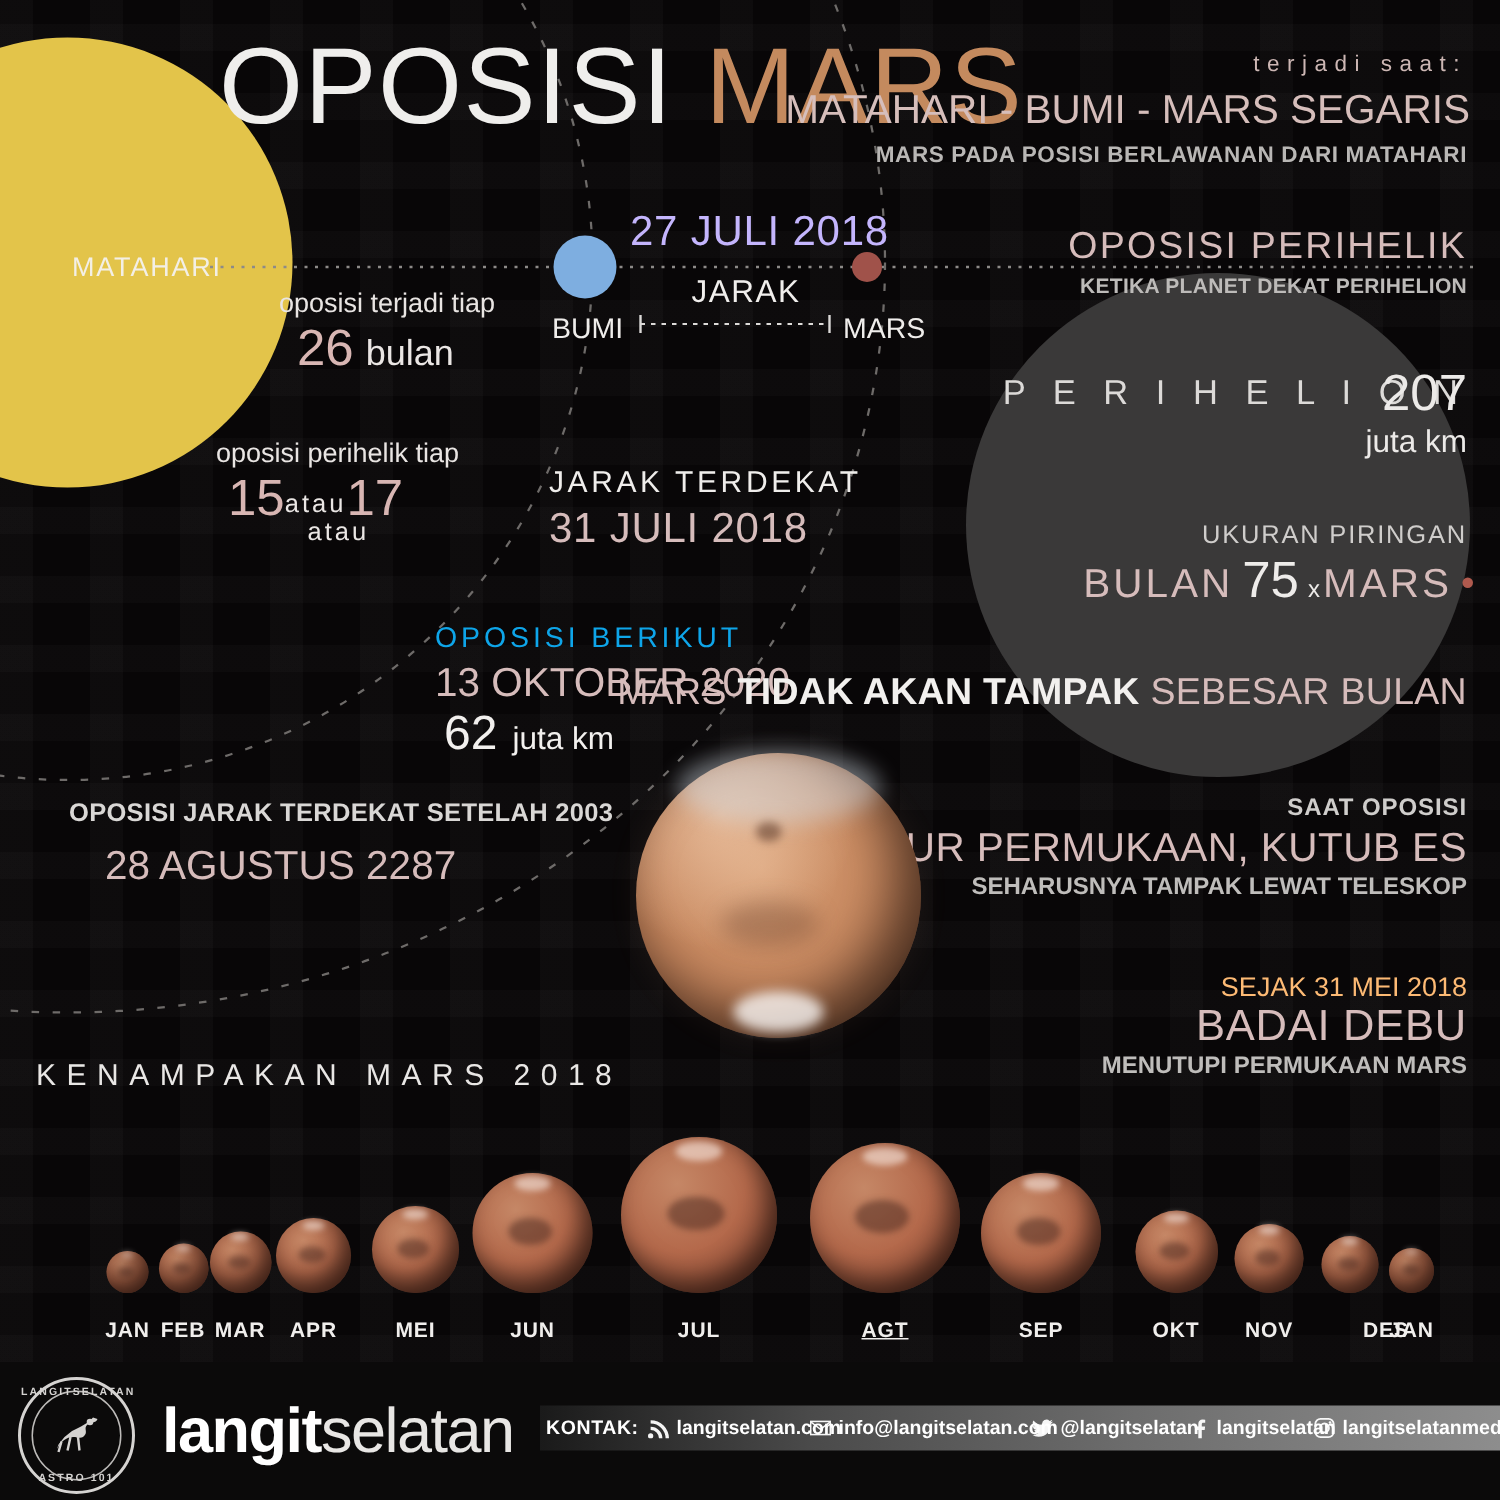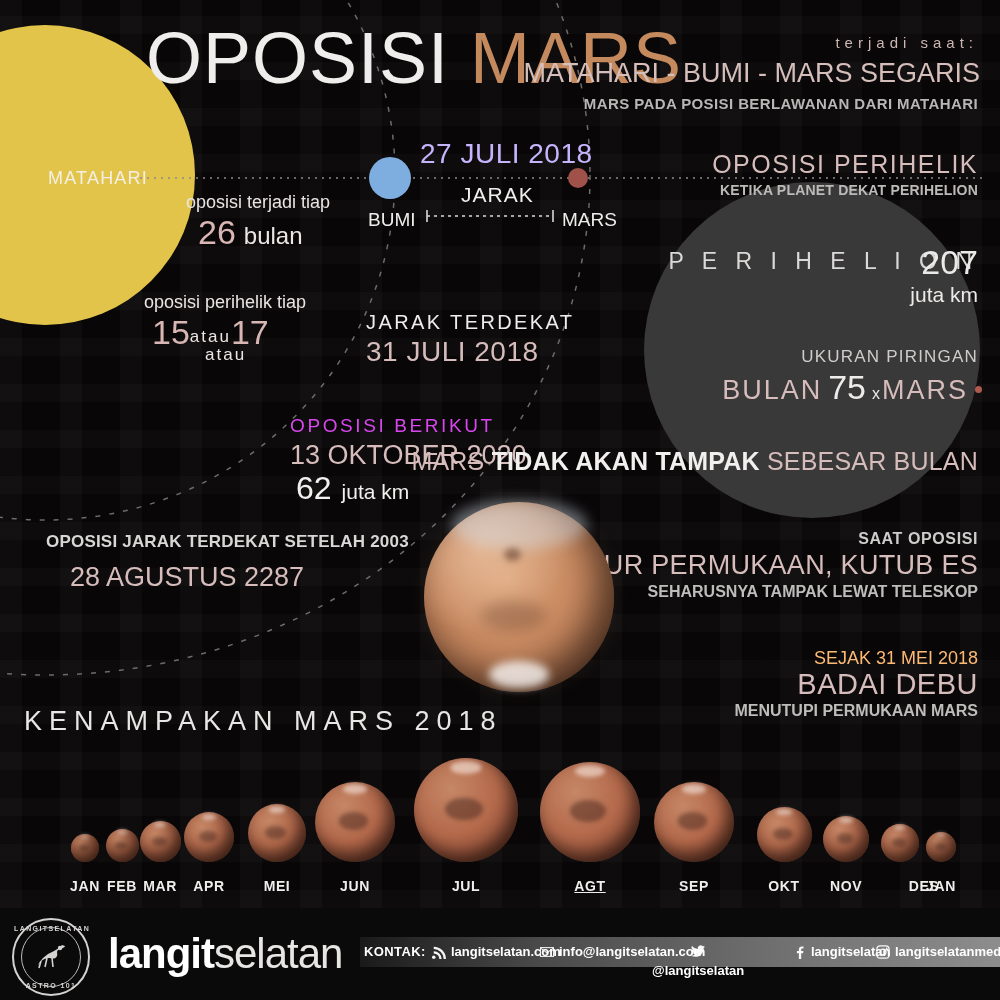--- a/index.html
+++ b/index.html
@@ -49,21 +49,21 @@
   #tgl{left:420px;top:138px;font-size:28px;color:#c4b5fd;letter-spacing:0.5px;}
   #bumi-lbl{left:368px;top:209px;font-size:19px;color:#efedeb;}
   #mars-lbl{left:562px;top:209px;font-size:19px;color:#efedeb;}
   #jarak-lbl{left:461px;top:183px;font-size:21px;color:#f0eeec;letter-spacing:1px;}
   #jarak-val{left:435px;top:236px;font-size:34px;color:#f2f0ee;}
   #jarak-val .u{font-size:21px;margin-left:2px;}
 
   #terdekat-lbl{left:366px;top:311px;font-size:20px;color:#efedeb;letter-spacing:2.4px;}
   #terdekat-val{left:366px;top:336px;font-size:28px;color:#d6bcbb;letter-spacing:0.5px;}
 
-  #berikut-lbl{left:290px;top:415px;font-size:19px;color:#d946ef;letter-spacing:2.6px;}
+  #berikut-lbl{left:290px;top:415px;font-size:19px;color:#0ea5e9;letter-spacing:2.6px;}
   #berikut-val{left:290px;top:440px;font-size:27px;color:#d6bcbb;}
   #berikut-num{left:296px;top:470px;font-size:32px;color:#f2f0ee;}
   #berikut-num .u{font-size:21px;margin-left:10px;}
 
   #setelah-lbl{left:46px;top:532px;font-size:17px;color:#d9d7d5;font-weight:600;letter-spacing:0.2px;}
   #setelah-val{left:70px;top:562px;font-size:27px;color:#d6bcbb;}
 
   
   #peri-title{right:22px;top:248px;text-align:right;font-size:23px;color:#dcdad8;letter-spacing:6px;}
   #peri-207{right:22px;top:243px;text-align:right;font-size:34px;color:#eceae8;}
@@ -82,21 +82,21 @@
   
   #saat-op{right:22px;top:530px;text-align:right;font-size:16px;color:#cfcdcb;letter-spacing:0.6px;font-weight:600;}
   #fitur{right:22px;top:550px;text-align:right;font-size:27px;color:#d6bcbb;letter-spacing:0.3px;}
   #seharusnya{right:22px;top:583px;text-align:right;font-size:16px;color:#bfbdbb;font-weight:600;}
 
   #sejak{right:22px;top:648px;text-align:right;font-size:18px;color:#fdba74;}
   #badai{right:22px;top:668px;text-align:right;font-size:29px;color:#d6bcbb;letter-spacing:0.5px;}
   #menutupi{right:22px;top:702px;text-align:right;font-size:16px;color:#bfbdbb;font-weight:600;}
 
   
-  #kenampakan{left:24px;top:706px;font-size:27px;color:#e9e7e5;letter-spacing:7px;}
+  #kenampakan{left:24px;top:706px;font-size:20px;color:#e9e7e5;letter-spacing:7px;}
 
   .disk{position:absolute;border-radius:50%;
         background:radial-gradient(circle at 36% 30%, #c58766 0%, #b4694b 46%, #8a4a34 78%, #4f2a1e 100%);
         box-shadow:inset -6px -8px 16px rgba(0,0,0,.55);}
   .disk .mare{position:absolute;border-radius:50%;background:rgba(60,32,24,.45);filter:blur(2px);}
   .disk .cap{position:absolute;left:50%;transform:translateX(-50%);border-radius:50%;
         background:rgba(255,246,240,.55);filter:blur(2px);}
 
   .mlabel{position:absolute;font-size:14px;color:#f0eeec;font-weight:700;letter-spacing:0.6px;transform:translateX(-50%);top:878px;}
 
@@ -328,21 +328,21 @@
           </svg></span>
         <span>langitselatan.com</span>
       </div>
       <div class="citem" style="left: 540px;">
         <span class="cicon"><svg viewBox="0 0 16 16">
             <rect x="0.5" y="3" width="15" height="10" fill="none" stroke="#fff" stroke-width="1.2"></rect>
             <path d="M0.8 3.5 L8 9 L15.2 3.5" fill="none" stroke="#fff" stroke-width="1.2"></path>
           </svg></span>
         <span>info@langitselatan.com</span>
       </div>
-      <div class="citem" style="left: 652px; flex-direction: column;">
+      <div class="citem" style="left: 688px;">
         <span class="cicon"><svg viewBox="0 0 16 16">
             <path d="M16 3.1a6.3 6.3 0 0 1-1.9.5A3.3 3.3 0 0 0 15.5 1.8a6.5 6.5 0 0 1-2.1.8A3.3 3.3 0 0 0 7.8 5.6 9.3 9.3 0 0 1 1.1 2.2a3.3 3.3 0 0 0 1 4.4 3.2 3.2 0 0 1-1.5-.4 3.3 3.3 0 0 0 2.6 3.2 3.3 3.3 0 0 1-1.5.1 3.3 3.3 0 0 0 3.1 2.3A6.6 6.6 0 0 1 0 13.2a9.3 9.3 0 0 0 5 1.5c6.1 0 9.4-5 9.4-9.4V4.9A6.6 6.6 0 0 0 16 3.1z" fill="#fff"></path>
           </svg></span>
         <span>@langitselatan</span>
       </div>
       <div class="citem" style="left: 792px;">
         <span class="cicon"><svg viewBox="0 0 16 16">
             <path d="M10.5 16V9.5h2.2l0.33-2.55H10.5V5.3c0-0.74 0.2-1.24 1.26-1.24h1.35V1.78A18 18 0 0 0 11.14 1.6c-1.95 0-3.28 1.19-3.28 3.37V6.95H5.6V9.5h2.26V16z" fill="#fff"></path>
           </svg></span>
         <span>langitselatan</span>

